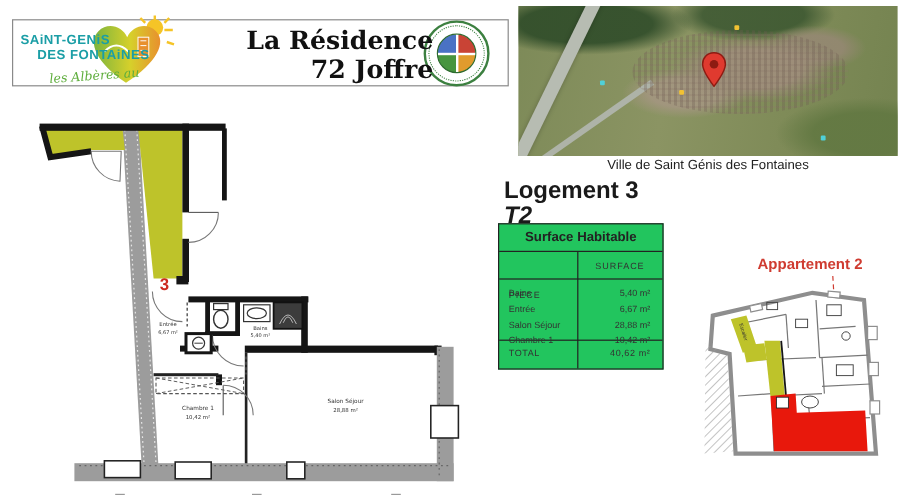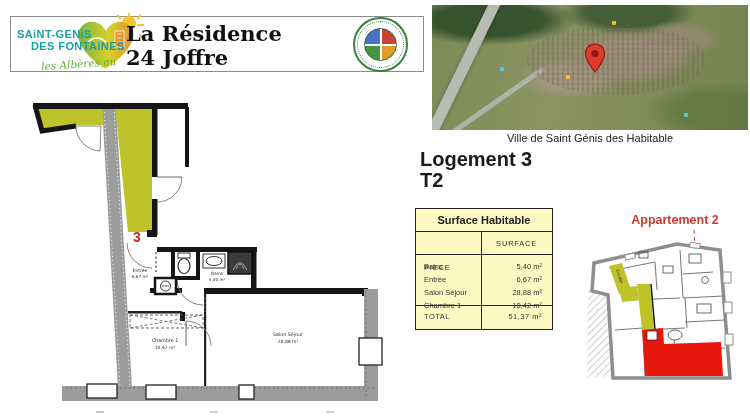--- a/index.html
+++ b/index.html
@@ -12,21 +12,21 @@
                 border:1px solid #8a8a8a; background:#fff; }
   .logo { position:absolute; left:4px; top:0; width:160px; height:56px; }
   .logo svg { position:absolute; left:52px; top:-4px; }
   .logo-l1 { position:absolute; left:2px; top:11px; width:150px; color:#1b9ea6;
              font-size:11px; font-weight:bold; letter-spacing:.4px; z-index:2; }
   .logo-l2 { position:absolute; left:16px; top:23px; width:150px; color:#1b9ea6;
              font-size:11px; font-weight:bold; letter-spacing:.4px; z-index:2; }
   .logo-l3 { position:absolute; left:26px; top:38px; width:150px; color:#5fae3d;
              font-size:10.5px; font-style:italic; font-family:"DejaVu Serif", serif;
              transform:rotate(-4deg); z-index:2; }
-  .title-block { position:absolute; left:115px; top:5px; width:235px; text-align:left;
+  .title-block { position:absolute; left:115px; top:5px; width:235px; text-align:right;
                  font-family:"DejaVu Serif", serif; font-weight:bold; color:#111; z-index:1;}
   .title-block .t1 { font-size:21px; line-height:24px; }
   .title-block .t2 { font-size:21px; line-height:23px; }
   .stamp { position:absolute; left:342px; top:0px; width:55px; height:55px;
            border:2px solid #3c8040; border-radius:50%; background:#fff; }
   .stamp-ring { position:absolute; inset:2px; border:1.5px dotted #3c8040; border-radius:50%; }
   .stamp-quads { position:absolute; inset:9px; border-radius:50%; border:1px solid #2e6b30;
                  background:conic-gradient(#c94335 0 25%, #e09b2d 0 50%, #47953f 0 75%, #4a72c4 0 100%); }
   .stamp-quads::before { content:""; position:absolute; left:50%; top:0; bottom:0; width:2px;
                          background:#fff; transform:translateX(-1px); }
@@ -52,25 +52,25 @@
       repeating-linear-gradient(90deg, rgba(110,92,82,.30) 0 2px, transparent 2px 5px),
       repeating-linear-gradient(0deg,  rgba(140,120,105,.25) 0 2px, transparent 2px 5px); }
   .pin { position:absolute; left:152px; top:38px; }
   .dot { position:absolute; width:4px; height:4px; border-radius:1px; }
   .aerial-caption { position:absolute; left:432px; top:132px; width:316px; text-align:center;
                     font-size:11px; color:#222; font-weight:500; }
 
   
   .unit-heading { position:absolute; left:420px; top:148px; width:140px; color:#1a1a1a; }
   .unit-heading .h1 { font-size:20px; font-weight:600; line-height:22px; }
-  .unit-heading .h2 { font-size:20px; font-weight:600; line-height:20px; }
-
-  
-  .surface-table { position:absolute; left:415px; top:208px; width:138px; height:122px;
-                   border:1.4px solid #222; background:#fef9c3; font-size:7.5px; color:#333; }
+  .unit-heading .h2 { font-size:20px; font-weight:600; line-height:20px;font-style:italic; }
+
+  
+  .surface-table { position:absolute; left:415px; top:186px; width:138px; height:122px;
+                   border:1.4px solid #222; background:#22c55e; font-size:7.5px; color:#333; }
   .st-title { height:23px; line-height:23px; text-align:center; font-size:11px;
               font-weight:bold; color:#222; border-bottom:1.2px solid #222; }
   .st-cols  { height:23px; line-height:23px; border-bottom:1.2px solid #222;
               display:flex; letter-spacing:.8px; }
   .st-cols .cl { width:48%; padding-left:8px;margin-top:24px; }
   .st-cols .cr { width:52%; text-align:center; }
   .st-body  { height:50px; padding-top:5px; }
   .st-row   { display:flex; height:13px; line-height:13px; }
   .st-row .pl { width:48%; padding-left:8px; }
   .st-row .sv { width:52%; text-align:right; padding-right:10px; }
@@ -117,42 +117,42 @@
         <line x1="50" y1="21" x2="55" y2="21" stroke="#fff" stroke-width="0.8"></line>
         <line x1="50" y1="25" x2="55" y2="25" stroke="#fff" stroke-width="0.8"></line>
         <line x1="50" y1="29" x2="55" y2="29" stroke="#fff" stroke-width="0.8"></line>
       </svg>
       <div class="logo-l1">SAiNT-GENiS</div>
       <div class="logo-l2">DES FONTAiNES</div>
       <div class="logo-l3">les Albères au</div>
     </div>
     <div class="title-block">
       <div class="t1">La Résidence</div>
-      <div class="t2">24 Joffre</div>
+      <div class="t2">72 Joffre</div>
     </div>
     <div class="stamp">
       <div class="stamp-ring"></div>
       <div class="stamp-quads"></div>
     </div>
   </div>
 
   <div class="aerial">
     <div class="road1"></div>
     <div class="road2"></div>
     <div class="speckle"></div>
     <div class="dot" style="left:180px; top:16px; background:#f2c233;"></div>
     <div class="dot" style="left:134px; top:70px; background:#f2c233;"></div>
     <div class="dot" style="left:68px;  top:62px; background:#4fd0d8;"></div>
     <div class="dot" style="left:252px; top:108px; background:#4fd0d8;"></div>
     <svg class="pin" width="22" height="30" viewBox="0 0 22 30">
       <path d="M11,1 C5,1 1.5,5.5 1.5,10.5 C1.5,17 11,29 11,29 C11,29 20.5,17 20.5,10.5 C20.5,5.5 17,1 11,1 Z" fill="#e03a2f" stroke="#8e1b12" stroke-width="1.2"></path>
       <circle cx="11" cy="10.5" r="3.6" fill="#8e1b12"></circle>
     </svg>
   </div>
-  <div class="aerial-caption">Ville de Saint Génis des Habitable</div>
+  <div class="aerial-caption">Ville de Saint Génis des Fontaines</div>
 
   <div class="unit-heading">
     <div class="h1">Logement 3</div>
     <div class="h2">T2</div>
   </div>
 
   <div class="surface-table">
     <div class="st-title">Surface Habitable</div>
     <div class="st-cols">
       <div class="cl">PIECE</div>
@@ -171,21 +171,21 @@
         <span class="pl">Salon Séjour</span>
         <span class="sv">28,88 m²</span>
       </div>
       <div class="st-row">
         <span class="pl">Chambre 1</span>
         <span class="sv">10,42 m²</span>
       </div>
     </div>
     <div class="st-total">
       <span class="pl">TOTAL</span>
-      <span class="sv">51,37 m²</span>
+      <span class="sv">40,62 m²</span>
     </div>
     <div class="st-divider"></div>
   </div>
 
   <svg class="main-plan" viewBox="0 0 420 335">
 
     <g>
       <polygon points="102,21 116,21 132,303 118,303" fill="#9c9c9c"></polygon>
       <line x1="104" y1="23" x2="120" y2="301" stroke="#e6e6e6" stroke-width="1" stroke-dasharray="1.5,2.5"></line>
       <line x1="114" y1="23" x2="130" y2="301" stroke="#e6e6e6" stroke-width="1" stroke-dasharray="1.5,2.5"></line>

